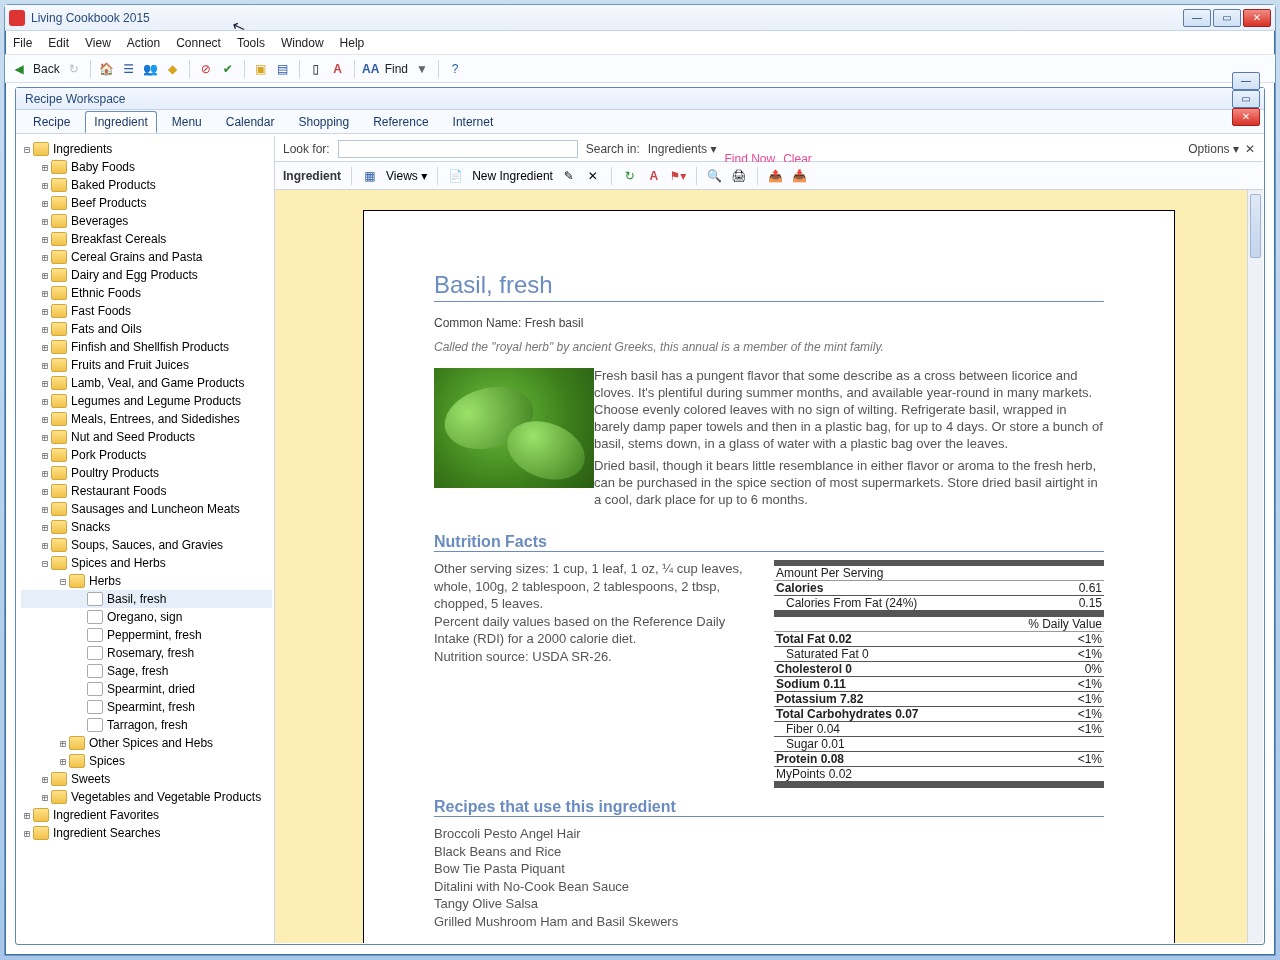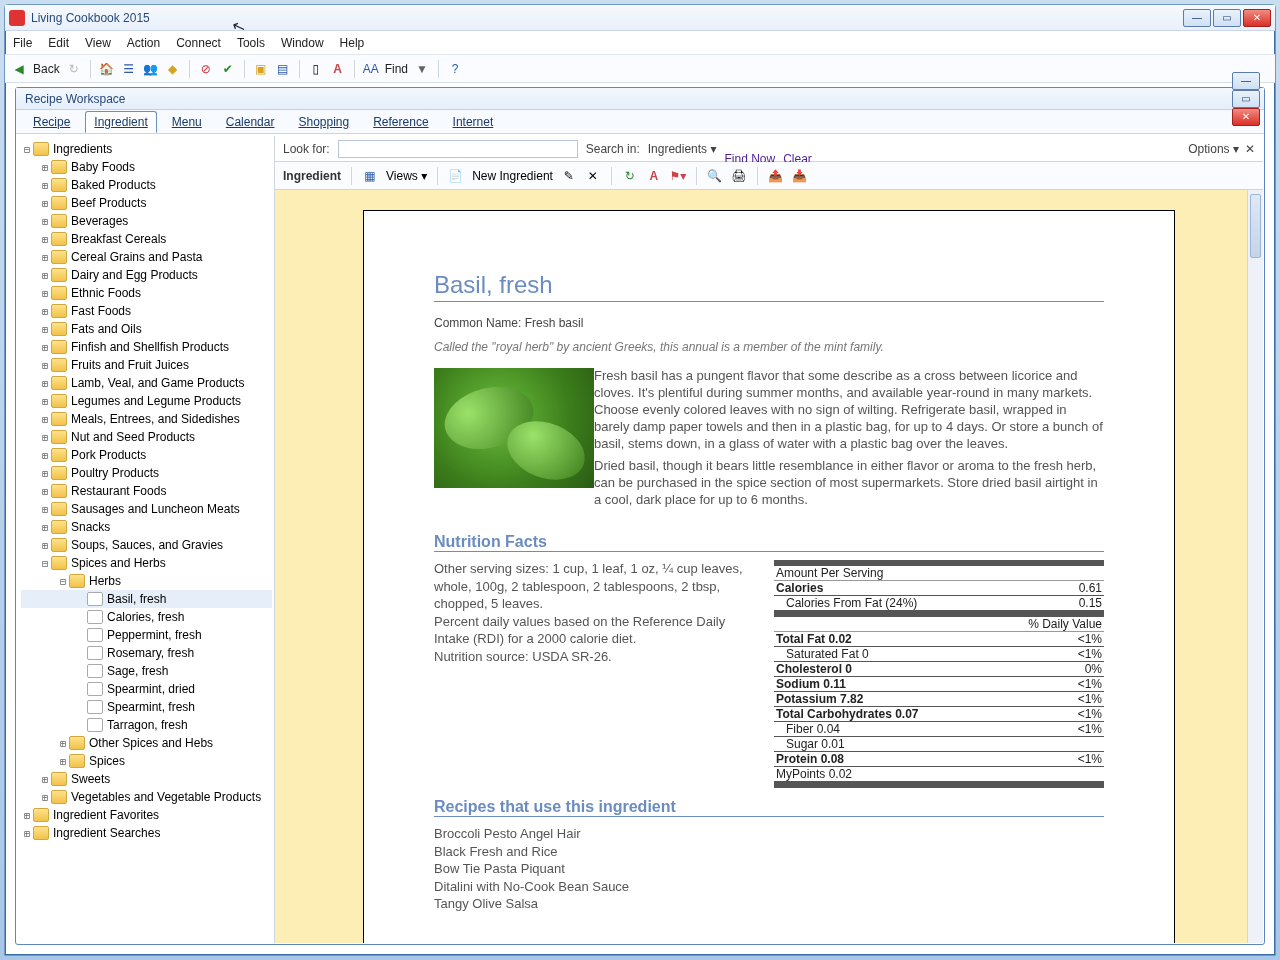--- a/index.html
+++ b/index.html
@@ -15,35 +15,35 @@
 .menubar span{ cursor:default; }
 .main-toolbar{ height:28px; display:flex; align-items:center; padding:0 6px; gap:6px; border-bottom:1px solid #d6dde8; background:#fafcff;}
 .tb-ico{ width:16px; height:16px; display:inline-flex; align-items:center; justify-content:center; font-size:12px;}
 .tb-sep{ width:1px; height:18px; background:#cfd6e2; margin:0 2px;}
 .tb-text{ color:#222; }
 .workspace-wrap{ position:absolute; left:10px; right:10px; top:82px; bottom:10px; border:1px solid #5e86b8; border-radius:3px; background:#fff;}
 .ws-titlebar{ height:22px; background:linear-gradient(#f4f8fe,#e5eefb); display:flex; align-items:center; padding:0 4px; border-bottom:1px solid #c2d1e6; color:#274a7a;}
 .ws-titlebar .app-icon{margin-right:5px;}
 .ws-titlebar .win-btns{margin-left:auto;}
 .tabbar{ height:24px; display:flex; align-items:flex-end; padding:0 8px; gap:6px; border-bottom:1px solid #cbd5e4; background:#f7faff;}
-.tab{ padding:3px 8px; border:1px solid transparent; color:#1a3a6a; border-radius:3px 3px 0 0;text-decoration:underline;}
+.tab{ padding:3px 8px; border:1px solid transparent; color:#1a3a6a; border-radius:3px 3px 0 0;}
 .tab.active{ border:1px solid #6a8ec1; border-bottom:1px solid #fff; background:#fff;}
 .ws-body{ position:absolute; top:48px; left:1px; right:1px; bottom:1px; display:flex;}
 .tree-pane{ width:258px; border-right:1px solid #cbd5e4; overflow:auto; background:#fff;}
 .tree{ padding:4px 2px 4px 4px; }
 .tree-row{ display:flex; align-items:center; height:18px; white-space:nowrap; color:#000;}
 .tree-row .exp{ width:12px; text-align:center; color:#666; font-size:10px; font-family:monospace;}
 .tree-row .fico{width:16px;height:14px; background:linear-gradient(#ffe28a,#f1c24a); border:1px solid #d1a83f; border-radius:2px; margin-right:4px;}
 .tree-row .fico.doc{background:#fff;border:1px solid #aaa;}
 .tree-row.selected{ background:#e6eef9;}
 .ind{ display:inline-block;}
 .right-pane{ flex:1; display:flex; flex-direction:column; background:#fff; position:relative;}
 .search-bar{ height:26px; display:flex; align-items:center; border-bottom:1px solid #cbd5e4; padding:0 8px; gap:8px; color:#444;}
 .search-bar input{ height:18px; border:1px solid #b8c4d8; width:240px; padding:0 4px;}
-.search-bar .dim{ color:#4c1d95;margin-top:20px;}
+.search-bar .dim{ color:#ec4899;margin-top:20px;}
 .search-bar .right{ margin-left:auto; display:flex; align-items:center; gap:6px;}
 .ing-toolbar{ height:28px; display:flex; align-items:center; padding:0 8px; gap:8px; border-bottom:1px solid #cbd5e4; background:#fafcff;}
 .ing-toolbar .lbl{ font-weight:bold; color:#333;}
 .content-scroll{ flex:1; overflow:auto; background:#fdeeb6; position:relative;}
 .page{ width:812px; margin:20px auto 40px; background:#fff; border:1px solid #000; padding:60px 70px 40px;}
 .h-title{ color:#6b8cc0; font-size:24px; font-weight:400; border-bottom:1px solid #6b8cc0; padding-bottom:2px; margin-bottom:14px;}
 .kv{ color:#444; margin-bottom:10px;}
 .epigraph{ color:#777; font-style:italic; margin-bottom:14px;}
 .desc-row{ display:flex; gap:0; margin-bottom:18px;}
 .basil-img{ width:160px; height:120px; background:radial-gradient(circle at 40% 40%, #6bbf3c 0%, #3c7d1b 60%, #2a5c13 100%); flex-shrink:0; position:relative; overflow:hidden;}
@@ -105,21 +105,21 @@
     <span class="tb-sep"></span>
     <span class="tb-ico" style="color:#c33">⊘</span>
     <span class="tb-ico" style="color:#2a8a2a">✔</span>
     <span class="tb-sep"></span>
     <span class="tb-ico" style="color:#d8a31f">▣</span>
     <span class="tb-ico" style="color:#2a5aa8">▤</span>
     <span class="tb-sep"></span>
     <span class="tb-ico">▯</span>
     <span class="tb-ico" style="color:#c44;font-weight:bold">A</span>
     <span class="tb-sep"></span>
-    <span class="tb-ico" style="color:#2a5aa8;font-weight:normal">AA</span>
+    <span class="tb-ico" style="color:#2a5aa8;font-weight:bold">AA</span>
     <span class="tb-text">Find</span>
     <span class="tb-ico" style="color:#666">▼</span>
     <span class="tb-sep"></span>
     <span class="tb-ico" style="color:#2a5aa8">?</span>
   </div>
 
   <div class="workspace-wrap">
     <div class="ws-titlebar">
       <div class="app-icon"></div>
       <span>Recipe Workspace</span>
@@ -295,21 +295,21 @@
             <div class="tree-row selected">
               <span class="ind" style="width: 54px;"></span>
               <span class="exp"></span>
               <span class="fico doc"></span>
               <span>Basil, fresh</span>
             </div>
             <div class="tree-row">
               <span class="ind" style="width: 54px;"></span>
               <span class="exp"></span>
               <span class="fico doc"></span>
-              <span>Calories, fresh</span>
+              <span>Oregano, sign</span>
             </div>
             <div class="tree-row">
               <span class="ind" style="width: 54px;"></span>
               <span class="exp"></span>
               <span class="fico doc"></span>
               <span>Peppermint, fresh</span>
             </div>
             <div class="tree-row">
               <span class="ind" style="width: 54px;"></span>
               <span class="exp"></span>
@@ -492,24 +492,25 @@
                 <div class="nt-row">
                     <span class="l" style="font-weight:normal">MyPoints 0.02</span>
                     <span class="r"></span>
                   </div>
                 <div class="nt-bar"></div>
               </div>
             </div>
             <div class="section-h">Recipes that use this ingredient</div>
             <div class="recipes-list" id="recipes">
                 <div>Broccoli Pesto Angel Hair</div>
-                <div>Black Fresh and Rice</div>
+                <div>Black Beans and Rice</div>
                 <div>Bow Tie Pasta Piquant</div>
                 <div>Ditalini with No-Cook Bean Sauce</div>
                 <div>Tangy Olive Salsa</div>
+                <div>Grilled Mushroom Ham and Basil Skewers</div>
               </div>
           </div>
         </div>
         <div class="scrollbar">
             <div class="thumb"></div>
           </div>
       </div>
     </div>
   </div>
 </div>

